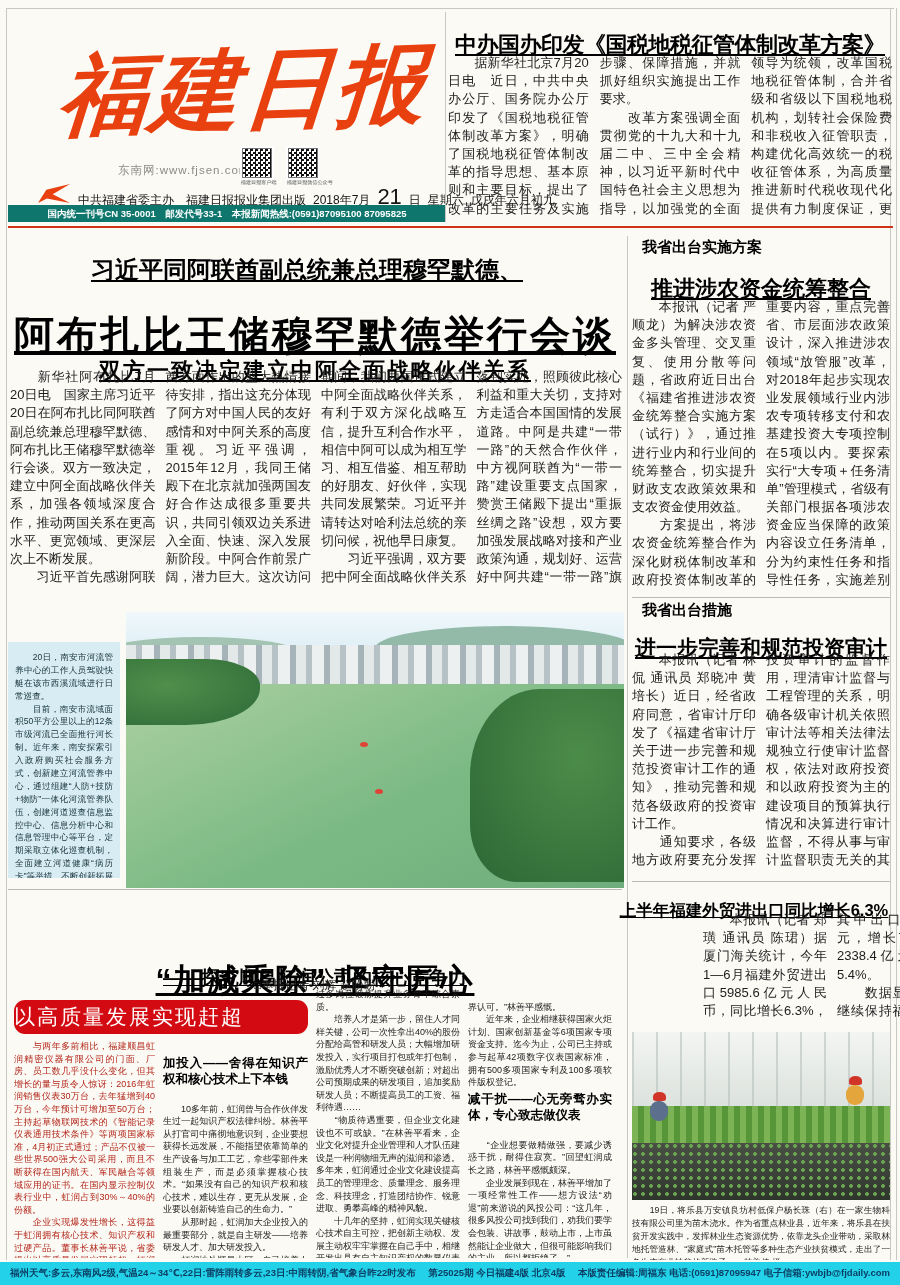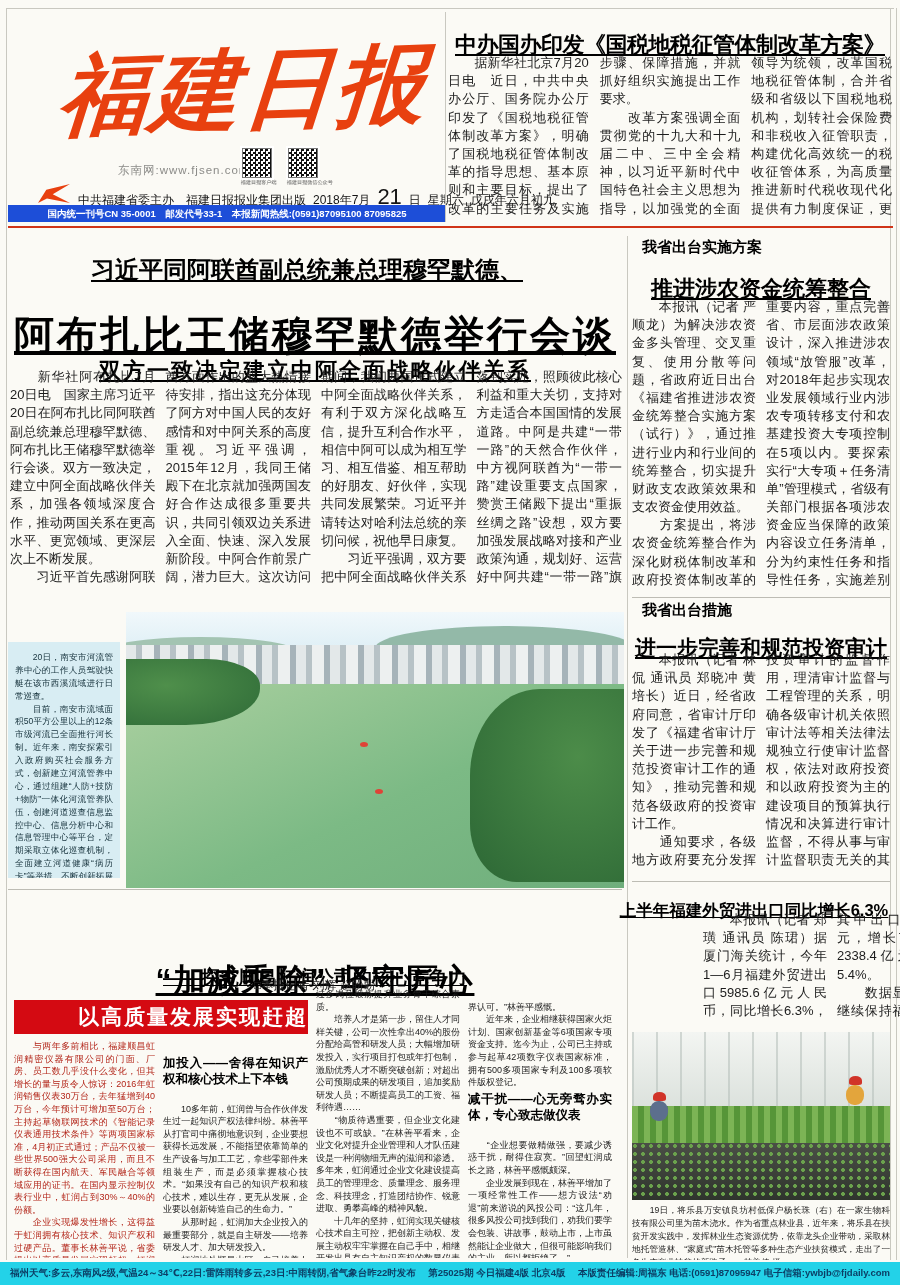--- a/index.html
+++ b/index.html
@@ -21,21 +21,21 @@
   .qr1{left:238px;} .qr2{left:284px;}
   .qr-img{width:28px;height:28px;margin:0 auto;
     background:conic-gradient(#111 90deg,#fff 0 180deg,#111 0 270deg,#fff 0) 0 0/5px 5px;
     outline:2px solid #fff;border:1px solid #777;}
   .qr-label{font-size:6px;color:#555;transform:scale(.85);white-space:nowrap;}
   .flag-logo{position:absolute;left:38px;top:184px;width:32px;height:19px;background:#e8400f;
     clip-path:polygon(0 100%,26% 30%,100% 0,46% 54%,100% 100%,28% 76%);}
   .publine{position:absolute;left:78px;top:186px;width:372px;display:flex;align-items:baseline;
     gap:7px;font-size:12px;white-space:nowrap;color:#141414;}
   .big-day{font-size:22px;line-height:1;}
-  .issue-bar{position:absolute;left:8px;top:205px;width:438px;height:17px;background:#1d4ed8;
+  .issue-bar{position:absolute;left:8px;top:205px;width:438px;height:17px;background:#0f766e;
     color:#fff;font-size:9.5px;font-weight:bold;text-align:center;line-height:17px;}
   
   .body{font-size:13px;line-height:1.4;text-align:justify;white-space:pre-line;
         overflow:hidden;color:#1c1c1c;column-fill:auto;}
   .cols2{column-count:2;column-gap:10px;}
   .cols3{column-count:3;column-gap:11px;}
   .cols4{column-count:4;column-gap:10px;}
   .hd{font-weight:bold;color:#000;text-align:center;text-decoration:underline;}
   
   .tax-hd{position:absolute;left:448px;top:12px;width:444px;font-size:22px;letter-spacing:-.5px;}
@@ -84,21 +84,21 @@
   .gw-torso{width:18px;height:20px;border-radius:45%;}
   .gw1{left:7%;top:36%;} .gw1 .gw-torso{background:#5c6f8d;}
   .gw2{right:10%;top:26%;} .gw2 .gw-torso{background:#e3a53c;}
   .gh-caption{position:absolute;left:632px;top:1204px;width:258px;height:56px;font-size:8.6px;
     line-height:1.5;text-align:justify;white-space:pre-line;overflow:hidden;color:#1c1c1c;}
   
   .feat-hd{position:absolute;left:8px;top:938px;width:614px;font-size:32px;letter-spacing:2px;}
   .feat-sub{position:absolute;left:8px;top:946px;width:614px;font-size:19px;}
   .feat-byline{position:absolute;left:8px;top:977px;width:614px;font-size:12px;text-align:center;color:#222;}
   .feat-redbox{position:absolute;left:14px;top:1000px;width:294px;height:34px;background:#d40a12;
-    color:#fff;font-size:21px;font-weight:bold;letter-spacing:2px;text-align:right;line-height:34px;}
+    color:#fff;font-size:21px;font-weight:normal;letter-spacing:2px;text-align:left;line-height:34px;border-radius:11px;}
   .fcol{position:absolute;font-size:9px;line-height:1.4;text-align:justify;white-space:pre-line;
         overflow:hidden;color:#1c1c1c;}
   .fcol1{left:14px;top:1040px;width:141px;height:218px;color:#b3261a;}
   .fcol2{left:163px;top:1040px;width:145px;height:218px;}
   .fcol3{left:316px;top:988px;width:144px;height:270px;}
   .fcol4{left:468px;top:988px;width:144px;height:270px;}
   .fsub{font-weight:bold;font-size:12.5px;line-height:1.3;color:#000;white-space:normal;margin:2px 0 3px;}
   
   .footer-bar{position:absolute;left:0;top:1262px;width:900px;height:23px;background:#23d2e8;
     display:flex;justify-content:space-between;align-items:center;box-sizing:border-box;

